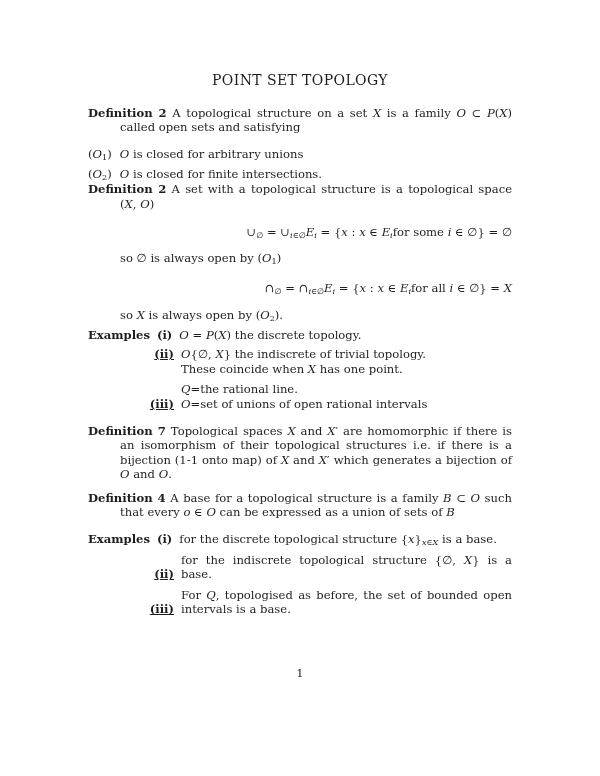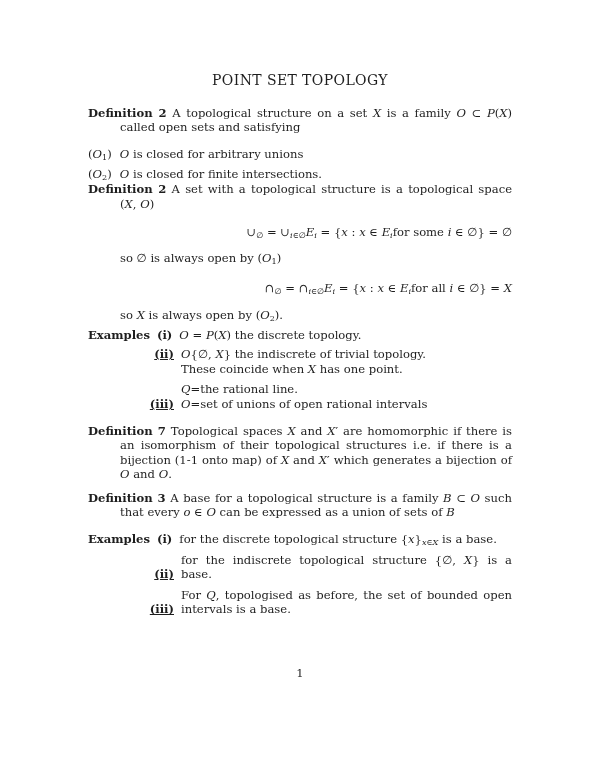--- a/index.html
+++ b/index.html
@@ -117,21 +117,21 @@
     <b class="item-lbl bold">(iii)</b>
     <div class="item-body">
       <div><i>Q</i>=the rational line.</div>
       <div><i>O</i>=set of unions of open rational intervals</div>
     </div>
   </div>
 
   <p class="hang mt-def3"><b class="lbl">Definition 7</b> <span>Topological spaces <i>X</i> and <i>X</i>′ are homomorphic if there is an isomorphism of their topological structures i.e. if there is a bijection (1-1 onto map) of <i>X</i> and <i>X</i>′ which generates a bijection of <i>O</i> and <i>O</i>.</span></p>
 
 
-  <p class="hang mt-def4"><b class="lbl">Definition 3</b> <span>A base for a topological structure is a family <i>B</i> ⊂ <i>O</i> such that every <i>o</i> ∈ <i>O</i> can be expressed as a union of sets of <i>B</i></span></p>
+  <p class="hang mt-def4"><b class="lbl">Definition 4</b> <span>A base for a topological structure is a family <i>B</i> ⊂ <i>O</i> such that every <i>o</i> ∈ <i>O</i> can be expressed as a union of sets of <i>B</i></span></p>
 
   <div class="item ex-head mt-ex2">
     <b class="ex-lbl">Examples</b>
     <b class="item-lbl bold">(i)</b>
     <div class="item-body">for the discrete topological structure {<i>x</i>}<sub><i>x</i>∈<i>X</i></sub> is a base.</div>
   </div>
 
   <div class="item ex-item mt-item6">
     <b class="item-lbl bold">(ii)</b>
     <div class="item-body">for the indiscrete topological structure {∅, <i>X</i>} is a base.</div>

